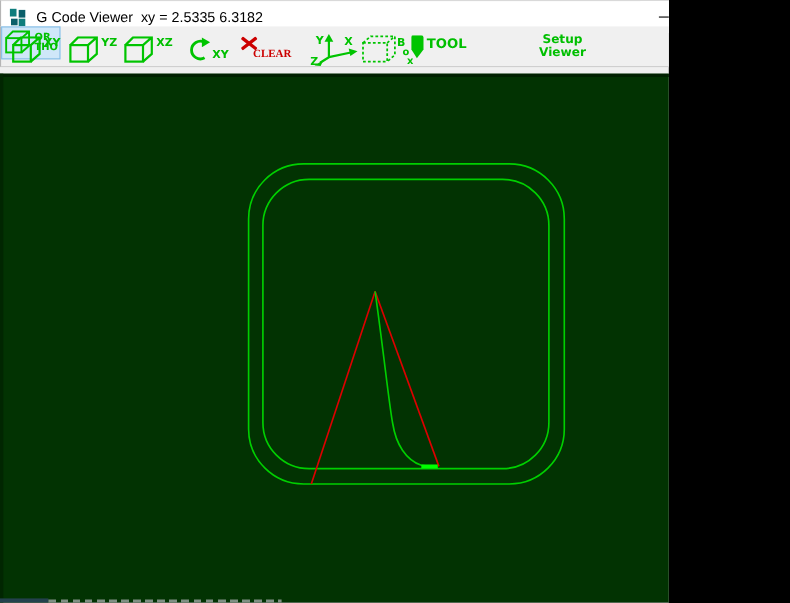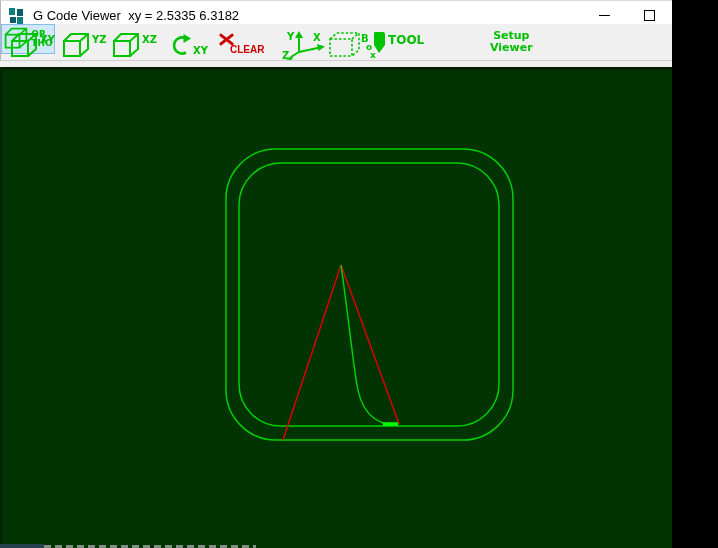--- a/index.html
+++ b/index.html
@@ -1,18 +1,18 @@
 <!DOCTYPE html>
 <html><head>
 <meta charset="utf-8">
 <style>
   * { margin:0; padding:0; box-sizing:border-box; }
   html,body { width:718px; height:548px; background:#000; }
   .window {
-    position:relative; width:672px; height:548px; overflow:hidden;
+    position:relative; width:608px; height:548px; overflow:hidden;
     font-family:"Liberation Sans", sans-serif; background:#f0f0f0;
   }
   
   .titlebar {
     position:absolute; top:0; left:0; width:718px; height:30px;
     background:#ffffff; border-top:1px solid #d9d9d9; border-left:1px solid #b5b5b5; border-right:1px solid #b5b5b5;
     display:flex; align-items:center;
   }
   .app-icon {
     width:16px; height:16px; margin-left:7px; position:relative; flex:0 0 auto;
@@ -43,21 +43,21 @@
   .icon-fill { fill:#00c400; }
   .view-btn { top:9px; align-items:flex-start; }
   .view-btn .lbl { margin-top:1px; margin-left:1px; }
   .rotate-btn { left:168px; top:9px; align-items:flex-end; }
   .rotate-btn .lbl { margin-bottom:2px; margin-left:1px; }
   .clear-btn { left:218px; top:7px; width:48px; height:26px; display:block; position:absolute; }
   .clear-x { position:absolute; left:0; top:1px; width:15px; height:13px; }
   .clear-x i { position:absolute; left:-1px; top:6px; width:17px; height:3px; background:#cc0000; border-radius:1px; }
   .clear-x i:first-child { transform:rotate(38deg); }
   .clear-x i:last-child  { transform:rotate(-38deg); }
-  .clear-lbl { position:absolute; left:11px; top:13px; color:#cc0000; font-weight:bold; font-size:10px; font-family:Liberation Sans, sans-serif; }
+  .clear-lbl { position:absolute; left:11px; top:13px; color:#cc0000; font-weight:bold; font-size:10px; font-family:Liberation Serif, serif; }
   .axes-btn { left:281px; top:6px; }
   .box-btn  { left:327px; top:6px; }
   .tool-btn { left:372px; top:8px; align-items:flex-start; }
   .tool-btn .lbl { margin-top:1px; margin-left:2px; font-size:12px; }
   .svg-lbl { font-family:"DejaVu Sans",sans-serif; font-weight:bold; fill:#00c400; }
   .ortho-btn {
     left:430px; top:4px; width:54px; height:30px;
     background:#cfe7f9; border:1px solid #85bde6;
     display:flex; align-items:center; justify-content:center;
   }

